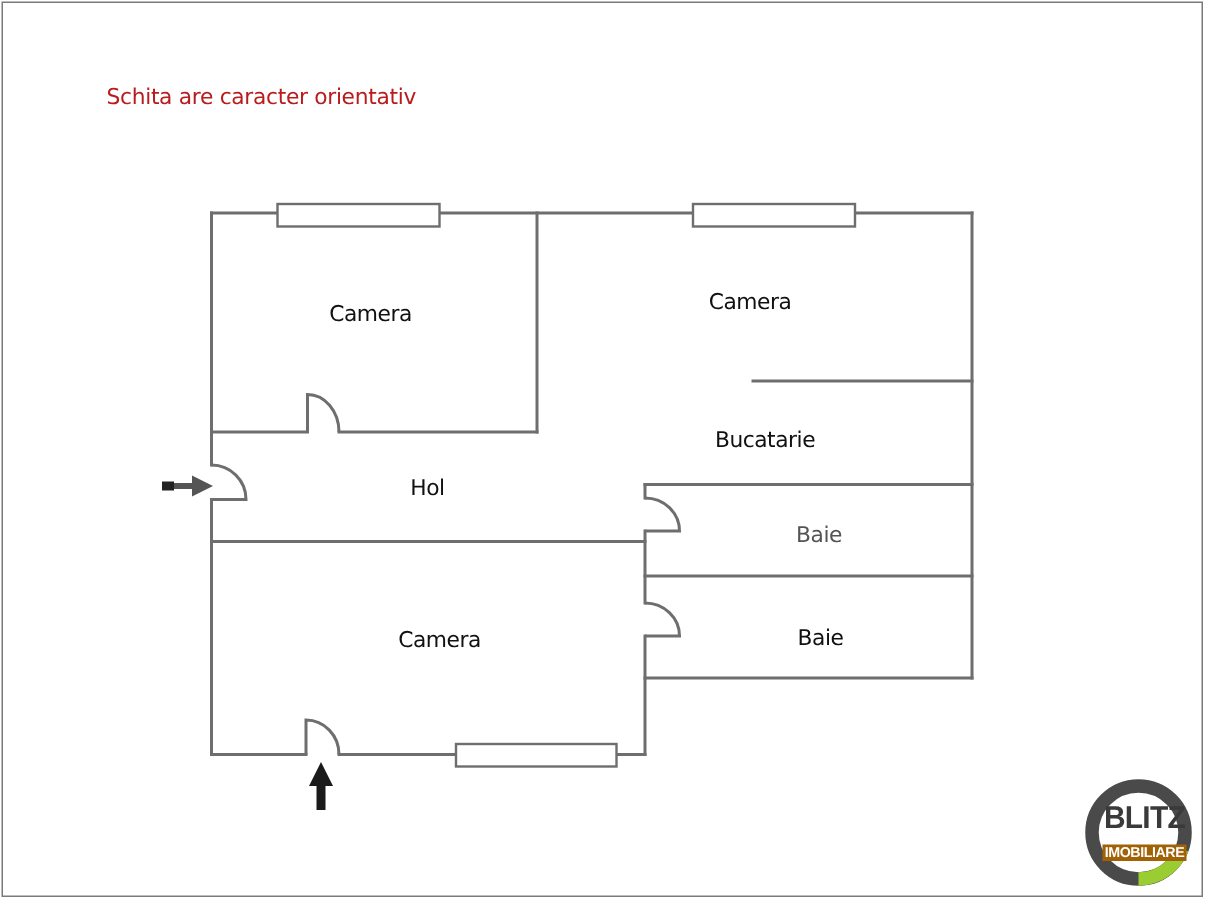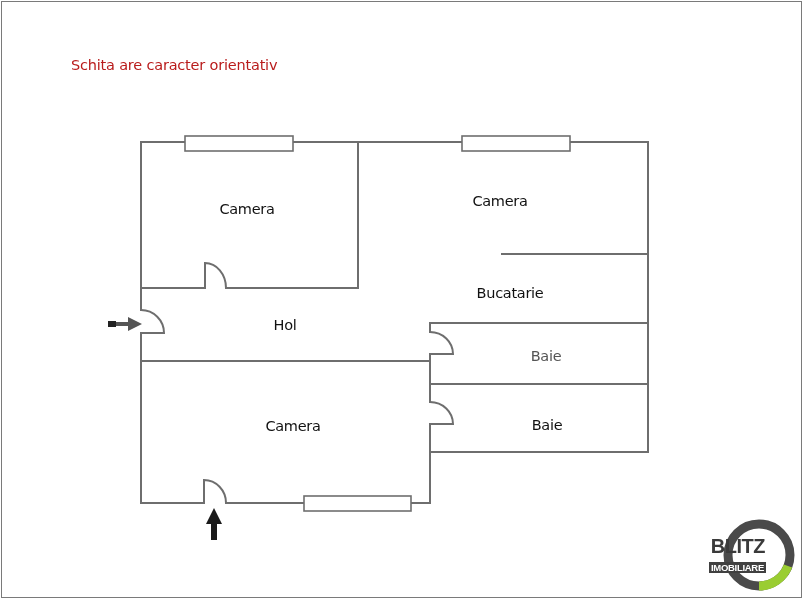--- a/index.html
+++ b/index.html
@@ -3,23 +3,23 @@
   <meta charset="utf-8">
   <style>
     html, body { margin: 0; padding: 0; background: #ffffff; }
     body { width: 804px; height: 600px; position: relative; overflow: hidden; font-family: "DejaVu Sans", sans-serif; }
     .frame { position: absolute; left: 1px; top: 1px; width: 801px; height: 597px; border: 1px solid #7a7a7a; box-sizing: border-box; }
     .note { position: absolute; left: 71px; top: 57px; font-size: 14.5px; color: #b91c1c; letter-spacing: -0.2px; font-family: "DejaVu Sans", sans-serif; }
     svg.plan { position: absolute; left: 0; top: 0; }
     .room-label { font-family: "DejaVu Sans", sans-serif; font-size: 14.5px; fill: #111111; text-anchor: middle; letter-spacing: -0.3px; }
     .room-label.light { fill: #555555; }
     .logo { position: absolute; left: 722px; top: 518px; width: 74px; height: 74px; }
-    .logo-text { position: absolute; left: 709px; top: 536px; width: 74px; pointer-events: none; }
+    .logo-text { position: absolute; left: 726px; top: 536px; width: 74px; text-align: center; pointer-events: none; }
     .logo-brand { display: block; font-family: "Liberation Sans", sans-serif; font-weight: bold; font-size: 21px; line-height: 20px; color: #3a3a3a; letter-spacing: -0.5px; transform: scaleX(0.95); }
-    .logo-sub { display: inline-block; font-family: "Liberation Sans", sans-serif; font-weight: bold; font-size: 9.5px; line-height: 11px; color: #ffffff; background: #404040; padding: 0 2px; letter-spacing: -0.3px; margin-top: 1px; }
+    .logo-sub { display: inline-block; font-family: "Liberation Sans", sans-serif; font-weight: bold; font-size: 9.5px; line-height: 11px; color: #ffffff; background: #a16207; padding: 0 2px; letter-spacing: -0.3px; margin-top: 1px; }
   </style>
 </head>
 <body>
 
 <div class="frame"></div>
 
 <div class="note">Schita are caracter orientativ</div>
 
 <svg class="plan" width="804" height="600" viewBox="0 0 804 600">
   <g stroke="#6e6e6e" stroke-width="2" fill="none" stroke-linecap="square">

